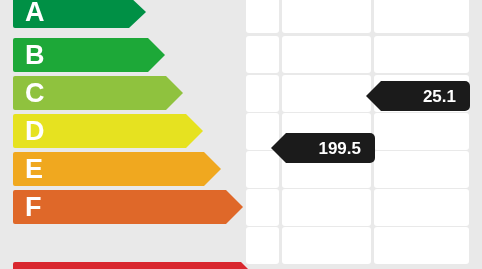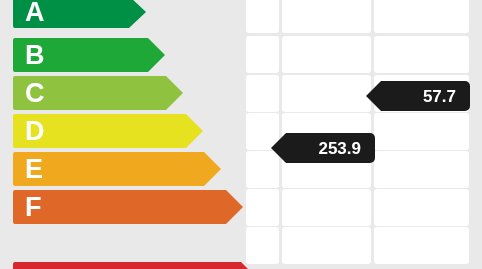--- a/index.html
+++ b/index.html
@@ -174,19 +174,19 @@
         <div class="bar-body" style="width: 228px; background: rgb(217, 39, 46);"></div>
         <div class="bar-tip" style="left: 228px; background: rgb(217, 39, 46); clip-path: polygon(0px 0px, 100% 50%, 0px 100%);"></div>
         <span class="bar-letter">G</span>
       </div>
     </div>
 
   <div class="watermark"></div>
 
 <div class="badge" style="left: 381px; top: 81px; width: 89px;">
       <div class="badge-notch" style="background: rgb(27, 27, 27); clip-path: polygon(0px 50%, 100% 0px, 100% 100%);"></div>
-      <span class="badge-text">57.7</span>
+      <span class="badge-text">25.1</span>
     </div>
     <div class="badge" style="left: 286px; top: 133px; width: 89px;">
       <div class="badge-notch" style="background: rgb(27, 27, 27); clip-path: polygon(0px 50%, 100% 0px, 100% 100%);"></div>
-      <span class="badge-text">253.9</span>
+      <span class="badge-text">199.5</span>
     </div>
   </div>
 
 </body></html>

